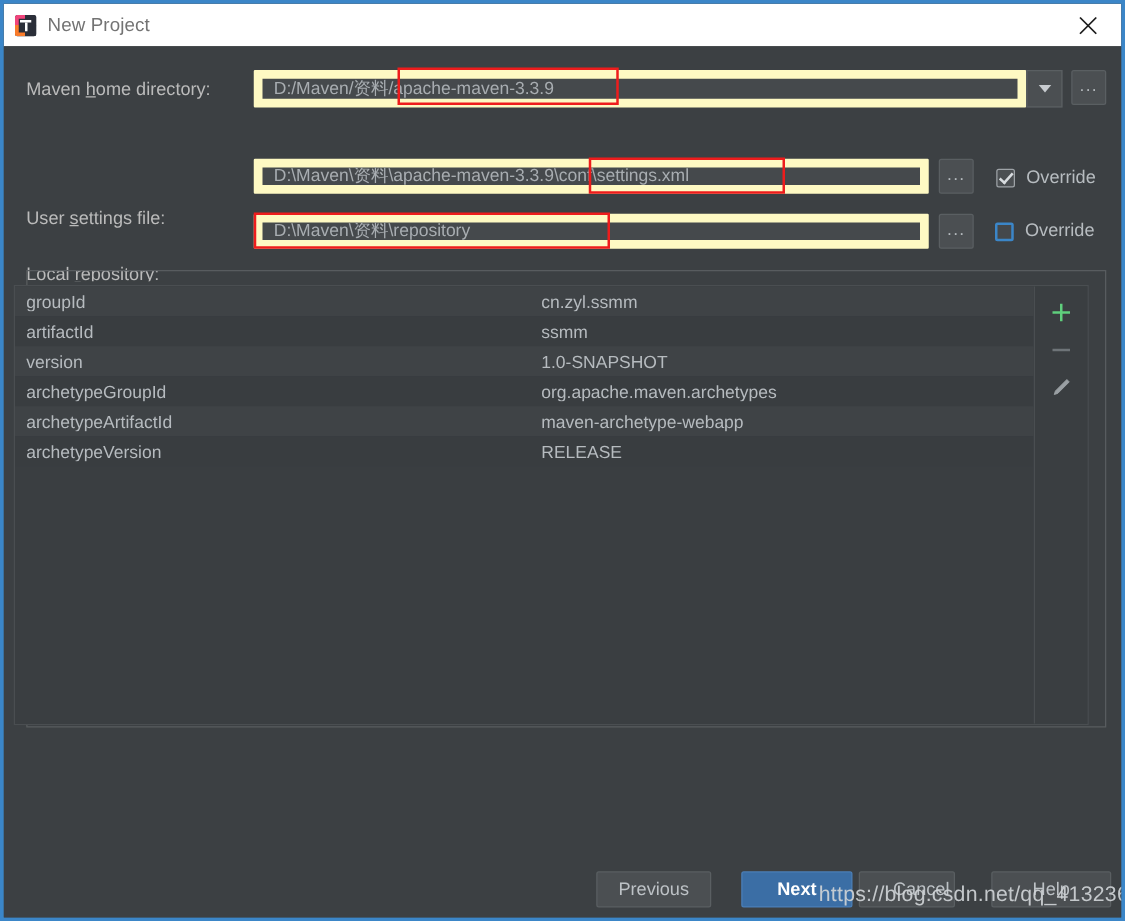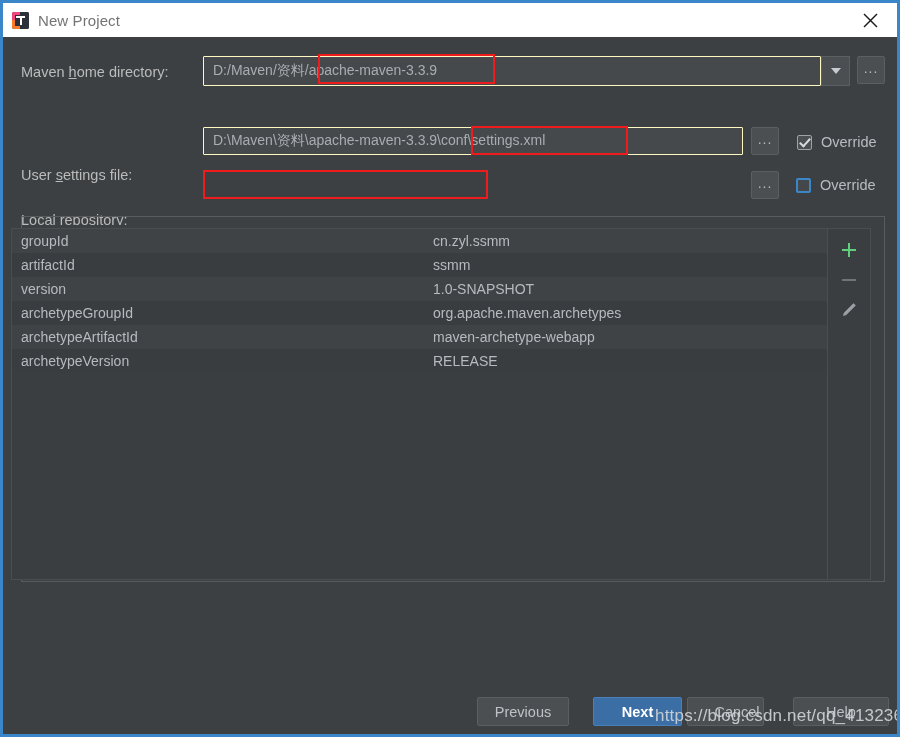--- a/index.html
+++ b/index.html
@@ -102,21 +102,21 @@
     color: #bbbbbb;
     font-size: 14.5px;
     white-space: nowrap;
   }
   .form-label u { text-decoration: underline; }
 
   .text-field {
     position: absolute;
     box-sizing: border-box;
     background: #45494c;
-    border: 1px solid #fef9c3;
+    border: 7px solid #fef9c3;
     color: #a8adb1;
     font-size: 14px;
     display: flex;
     align-items: center;
     padding-left: 9px;
     border-radius: 1px;
     white-space: nowrap;
     overflow: hidden;
   }
 
@@ -368,20 +368,23 @@
 
     <div class="cb-row" style="left:794px; top:97px;">
       <span class="cb-box checked"></span>
       <span class="cb-label">Override</span>
     </div>
 
     <span class="form-label" style="left:18px; top:175px;">
       <span>Local </span><u>r</u><span>epository:</span>
     </span>
 
+    <div class="text-field" style="left:200px; top:134px; width:540px; height:28px;">
+      <span>D:\Maven\资料\repository</span>
+    </div>
 
     <div class="dots-btn" style="left:748px; top:134px; width:28px; height:28px;">...</div>
 
     <div class="cb-row" style="left:793px; top:140px;">
       <span class="cb-box focused"></span>
       <span class="cb-label">Override</span>
     </div>
 
     <div id="properties-group"></div>
     <span id="properties-legend">Properties</span>

